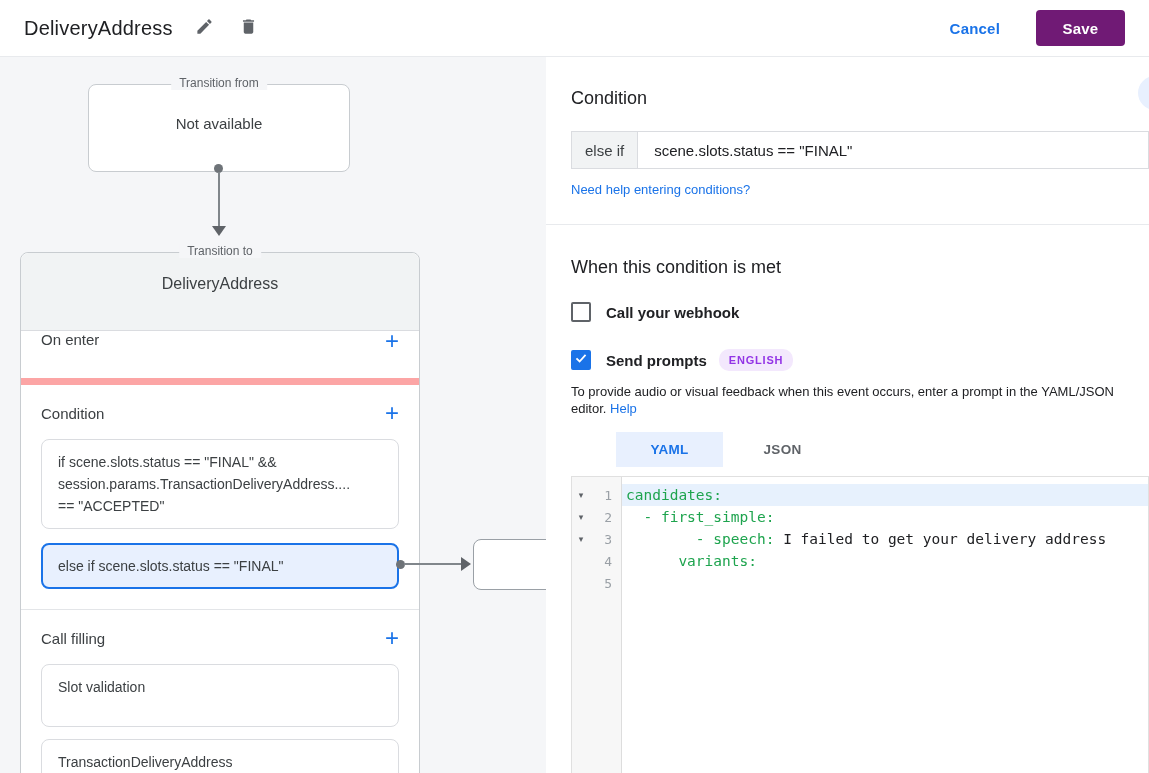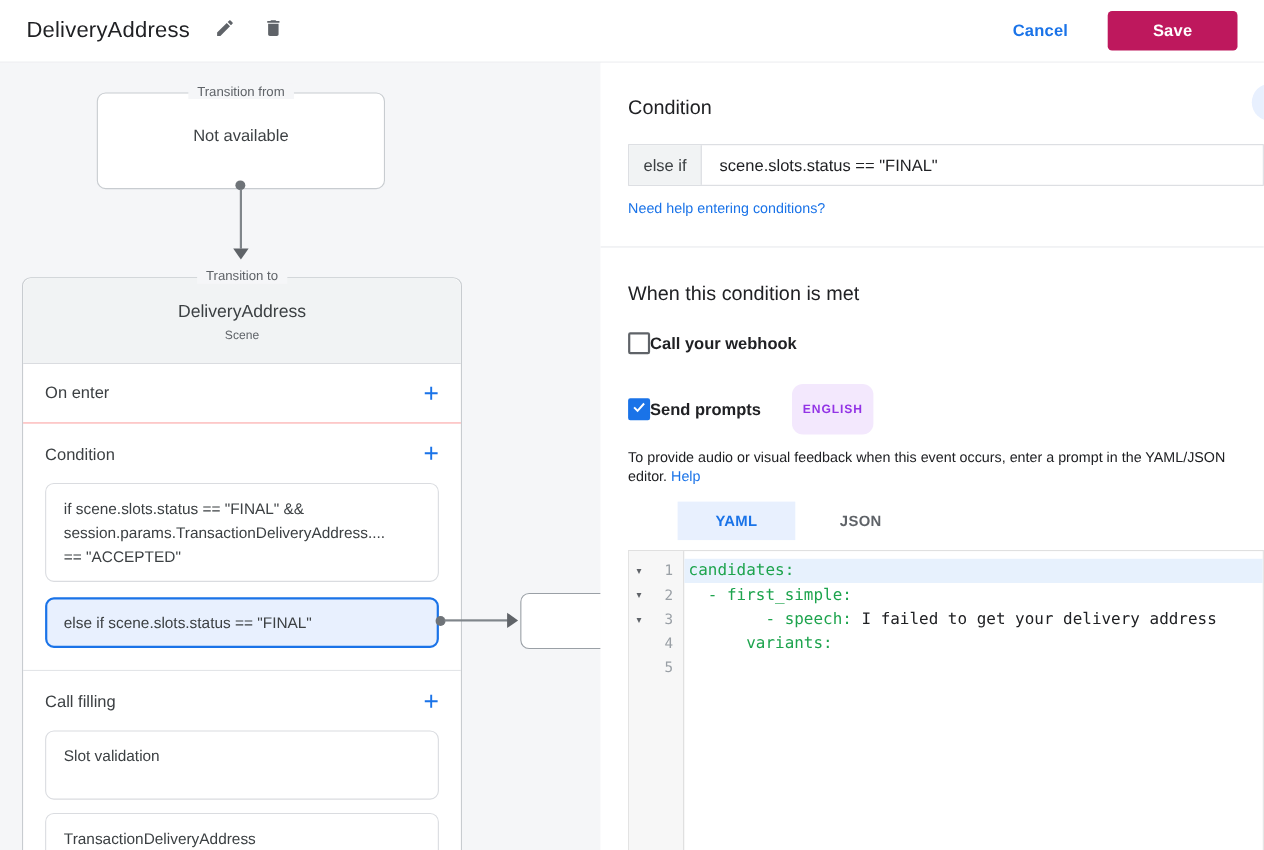--- a/index.html
+++ b/index.html
@@ -9,21 +9,21 @@
   
   .topbar { height:57px; display:flex; align-items:center; padding:0 24px;
     border-bottom:1px solid #e8eaed; background:#fff; }
   .title { font-size:20px; color:#202124; letter-spacing:.2px; }
   .icon-btn { width:24px; height:24px; margin-left:20px; display:flex; align-items:center;
     justify-content:center; cursor:pointer; }
   .icon-btn svg { fill:#5f6368; }
   .topbar-spacer { flex:1; }
   .cancel-btn { color:#1a73e8; font-size:15px; font-weight:700; letter-spacing:.2px;
     margin-right:36px; cursor:pointer; }
-  .save-btn { width:118px; height:36px; background:#be185d; color:#fff; border:none;
+  .save-btn { width:89px; height:36px; background:#701a75; color:#fff; border:none;
     border-radius:4px; font-size:15px; font-weight:700; letter-spacing:.2px;
     font-family:"Liberation Sans", sans-serif; cursor:pointer; }
 
   
   .main { display:flex; height:716px; }
   .canvas { position:relative; width:546px; flex:none; background:#f5f6f8; overflow:hidden; }
   .panel  { position:relative; flex:1; background:#fff; padding:31px 14px 0 25px; }
 
   
   .tfrom-box { position:absolute; left:88px; top:27px; width:262px; height:88px;
@@ -43,22 +43,22 @@
     border-top:7px solid transparent; border-bottom:7px solid transparent;
     border-left:10px solid #5f6368; }
 
   
   .scene-card { position:absolute; left:20px; top:195px; width:400px; height:540px;
     background:#fff; border:1px solid #c8ccd0; border-radius:8px 8px 0 0; }
   .scene-header { height:78px; background:#f1f3f4; border-bottom:1px solid #dadce0;
     border-radius:8px 8px 0 0; text-align:center; padding-top:22px; }
   .scene-title { font-size:16px; color:#3c4043; }
   .scene-sub { font-size:11px; color:#5f6368; margin-top:6px; }
-  .card-row { display:flex; align-items:center; justify-content:space-between;
-    height:54px; padding:0 20px; border-bottom:1px solid #fca5a5; }
+  .card-row { display:flex; align-items:flex-start; justify-content:space-between;
+    height:54px; padding:0 20px; border-bottom:7px solid #fca5a5; }
   .row-label { font-size:15px; color:#3c4043; }
   .add-icon { color:#1a73e8; font-size:24px; font-weight:400; line-height:20px; cursor:pointer; }
   .card-section { padding:18px 20px 20px 20px; border-bottom:1px solid #e3e5e8; }
   .section-head { display:flex; align-items:center; justify-content:space-between;
     margin-bottom:16px; }
   .cond-box { border:1px solid #dadce0; border-radius:8px; background:#fff;
     padding:11px 16px; font-size:14px; color:#3c4043; line-height:22px;
     white-space:pre-line; margin-bottom:14px; }
   .cond-box.selected { background:#e8f0fe; border:2px solid #1a73e8; padding:0 15px;
     height:46px; line-height:42px; white-space:nowrap; margin-bottom:0; cursor:pointer; }
@@ -84,23 +84,23 @@
 
   .help-link { margin-top:13px; font-size:13px; color:#1a73e8; cursor:pointer; }
   .panel-divider { margin:27px 0 0 -25px; width:603px; border-top:1px solid #e8eaed; }
   .panel-h2 { margin-top:32px; font-size:18px; font-weight:400; color:#202124; }
 
   .check-row { display:flex; align-items:center; margin-top:24px; }
   .checkbox { width:20px; height:20px; border:2px solid #5f6368; border-radius:2px;
     background:#fff; flex:none; cursor:pointer; }
   .checkbox.checked { border-color:#1a73e8; background:#1a73e8; display:flex;
     align-items:center; justify-content:center; }
-  .check-label { font-size:15px; font-weight:700; color:#202124; }
-  .lang-badge { margin-left:28px; background:#f3e8fd; color:#9334e6; font-size:11px;
-    font-weight:700; letter-spacing:.8px; padding:17px 10px;border-radius:10px; }
+  .check-label { margin-left:15px; font-size:15px; font-weight:700; color:#202124; }
+  .lang-badge { margin-left:12px; background:#f3e8fd; color:#9334e6; font-size:11px;
+    font-weight:700; letter-spacing:.8px; padding:5px 10px;border-radius:10px; }
 
   .helper { margin-top:12px; font-size:13px; color:#202124; line-height:17px; max-width:562px; }
   .inline-link { color:#1a73e8; cursor:pointer; }
 
   .tabs { display:flex; margin-top:15px;margin-left:45px; }
   .tab { height:35px; width:119px; display:flex; align-items:center; justify-content:center;
     font-size:13.5px; font-weight:700; letter-spacing:.3px; color:#5f6368; cursor:pointer; }
   .tab.active { background:#e8f0fe; color:#1a73e8; width:107px; }
 
   .editor { margin-top:9px; height:301px; border:1px solid #e0e0e0; border-bottom:none;
@@ -153,21 +153,20 @@
 
     <div class="dot" style="left:214px; top:107px;"></div>
     <div class="vline" style="left:218px; top:115px; height:54px;"></div>
     <div class="arrow-down" style="left:212px; top:169px;"></div>
 
     <div class="scene-card">
       <div class="legend">Transition to</div>
 
       <div class="scene-header">
         <div class="scene-title">DeliveryAddress</div>
-        <div class="scene-sub">Scene</div>
       </div>
 
       <div class="card-row">
         <span class="row-label">On enter</span>
         <span class="add-icon">+</span>
       </div>
 
       <div class="card-section">
         <div class="section-head">
           <span class="row-label">Condition</span>

